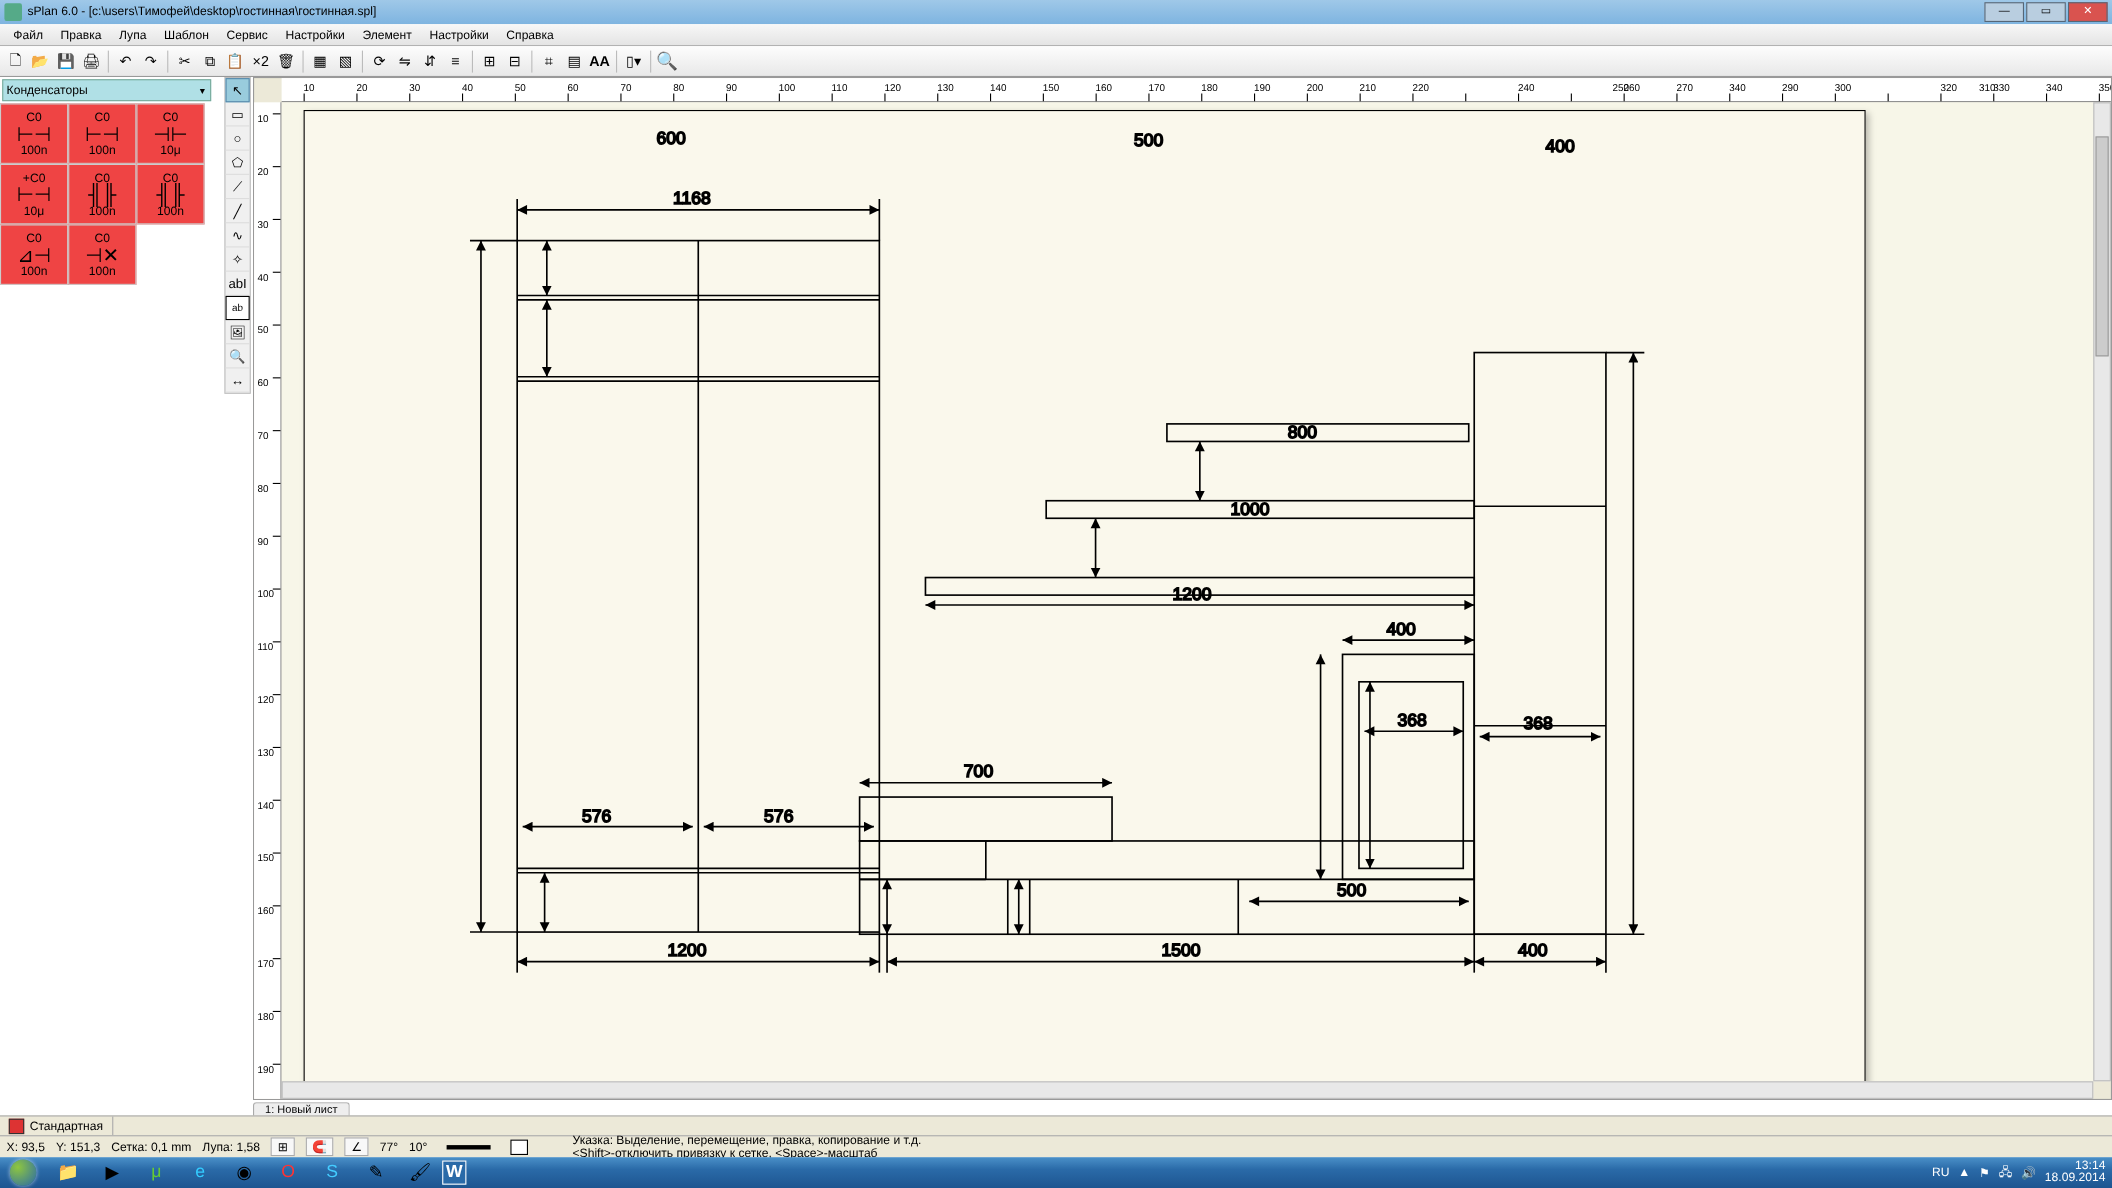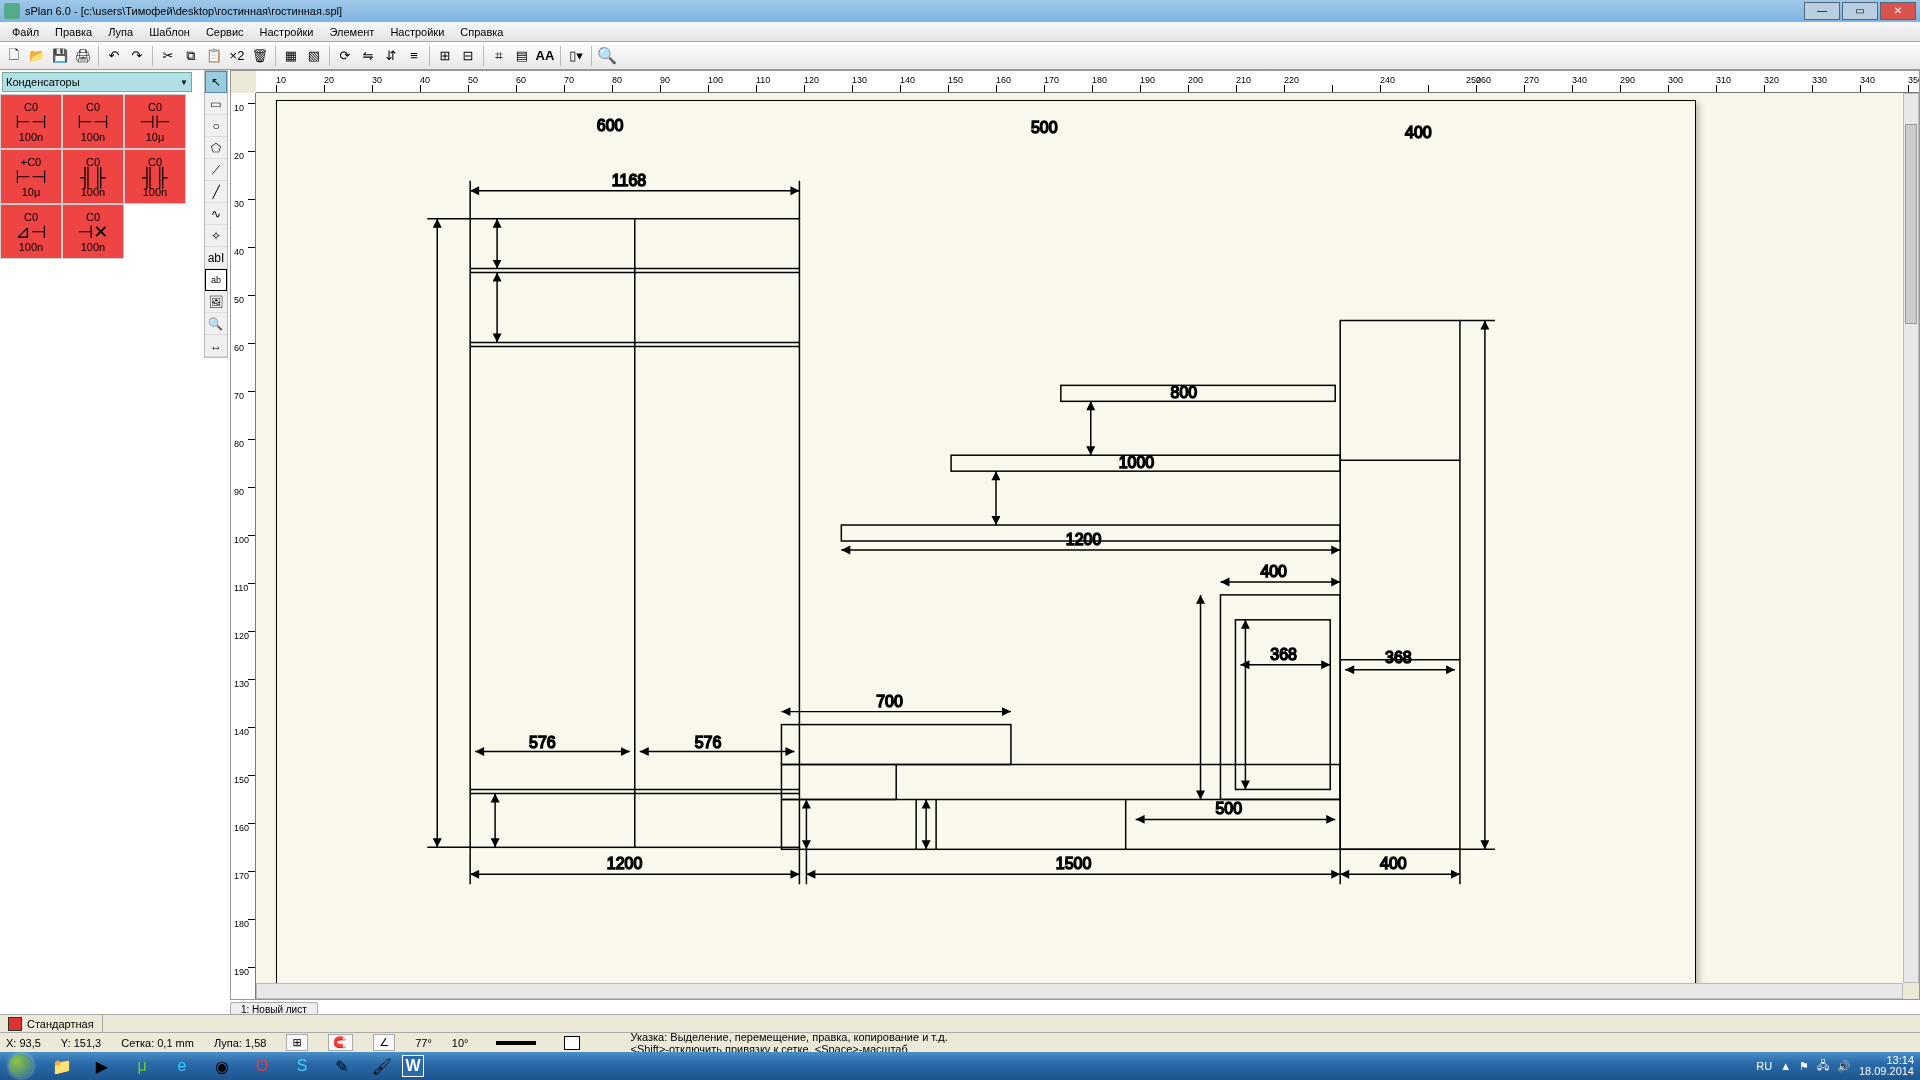--- a/index.html
+++ b/index.html
@@ -55,21 +55,21 @@
 .arrh { marker-end:url(#arr); marker-start:url(#arr2); }
 
 
 .sheettabs { position:absolute; left:230px; bottom:64px; height:18px; display:flex; align-items:flex-end; }
 .sheettabs .tab { background:#eee; border:1px solid #aaa; border-bottom:none; padding:1px 10px; font-size:10px; cursor:pointer; border-radius:3px 3px 0 0; margin-right:2px; }
 
 
 .statusA { position:absolute; left:0; bottom:48px; right:0; height:18px; background:#ece9d8; border-top:1px solid #aaa; display:flex; align-items:center; font-size:10px; }
 .statusA .cell { border-right:1px solid #aaa; padding:0 8px; height:100%; display:flex; align-items:center; }
 .statusA .swatch { width:14px; height:14px; background:#d33; border:1px solid #333; margin-right:5px; }
-.statusB { position:absolute; left:0; bottom:28px; right:0; height:20px; background:#ece9d8; border-top:1px solid #aaa; display:flex; align-items:center; font-size:10px; padding-left:6px; gap:20px; }
+.statusB { position:absolute; left:0; bottom:28px; right:0; height:20px; background:#ece9d8; border-top:1px solid #aaa; display:flex; align-items:center; font-size:10px; padding-left:6px; gap:10px; }
 .statusB .mini { border:1px solid #aaa; padding:1px 5px; background:#f8f8f8; }
 
 
 .taskbar { position:absolute; left:0; bottom:0; right:0; height:28px; background:linear-gradient(#4a90c8,#2a6aa8 40%,#1d5590); display:flex; align-items:center; }
 .startbtn { width:42px; height:28px; display:flex; align-items:center; justify-content:center; }
 .orb { width:24px; height:24px; border-radius:50%; background:radial-gradient(circle at 30% 30%, #8ec63f,#2a6aa8); box-shadow:0 0 4px rgba(255,255,255,.6); }
 .taskbar .tbi { width:40px; height:28px; display:flex; align-items:center; justify-content:center; font-size:16px; cursor:pointer; }
 .tray { margin-left:auto; display:flex; align-items:center; padding-right:6px; color:#fff; font-size:10px; gap:8px; }
 .tray .clock { text-align:right; line-height:11px; }
 </style>
@@ -251,21 +251,21 @@
       <div class="tick" style="left: 1220px; top: 4px;">260</div>
       <div style="position: absolute; left: 1220px; top: 14px; width: 1px; height: 8px; background: rgb(0, 0, 0);"></div>
       <div class="tick" style="left: 1268px; top: 4px;">270</div>
       <div style="position: absolute; left: 1268px; top: 14px; width: 1px; height: 8px; background: rgb(0, 0, 0);"></div>
       <div class="tick" style="left: 1316px; top: 4px;">340</div>
       <div style="position: absolute; left: 1316px; top: 14px; width: 1px; height: 8px; background: rgb(0, 0, 0);"></div>
       <div class="tick" style="left: 1364px; top: 4px;">290</div>
       <div style="position: absolute; left: 1364px; top: 14px; width: 1px; height: 8px; background: rgb(0, 0, 0);"></div>
       <div class="tick" style="left: 1412px; top: 4px;">300</div>
       <div style="position: absolute; left: 1412px; top: 14px; width: 1px; height: 8px; background: rgb(0, 0, 0);"></div>
-      <div class="tick" style="left: 1460px; top: 4px;">310</div>
+      <div class="tick" style="left: 1543px; top: 4px;">310</div>
       <div style="position: absolute; left: 1460px; top: 14px; width: 1px; height: 8px; background: rgb(0, 0, 0);"></div>
       <div class="tick" style="left: 1508px; top: 4px;">320</div>
       <div style="position: absolute; left: 1508px; top: 14px; width: 1px; height: 8px; background: rgb(0, 0, 0);"></div>
       <div class="tick" style="left: 1556px; top: 4px;">330</div>
       <div style="position: absolute; left: 1556px; top: 14px; width: 1px; height: 8px; background: rgb(0, 0, 0);"></div>
       <div class="tick" style="left: 1604px; top: 4px;">340</div>
       <div style="position: absolute; left: 1604px; top: 14px; width: 1px; height: 8px; background: rgb(0, 0, 0);"></div>
       <div class="tick" style="left: 1652px; top: 4px;">350</div>
       <div style="position: absolute; left: 1652px; top: 14px; width: 1px; height: 8px; background: rgb(0, 0, 0);"></div>
     </div>

